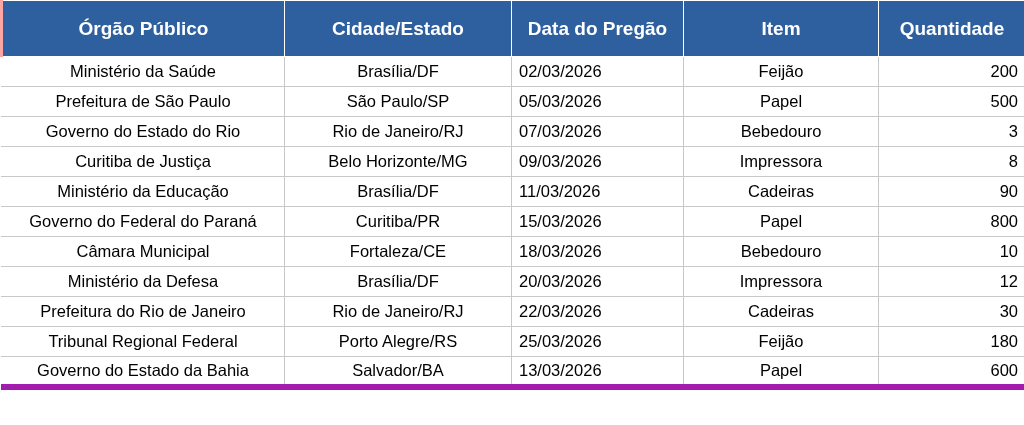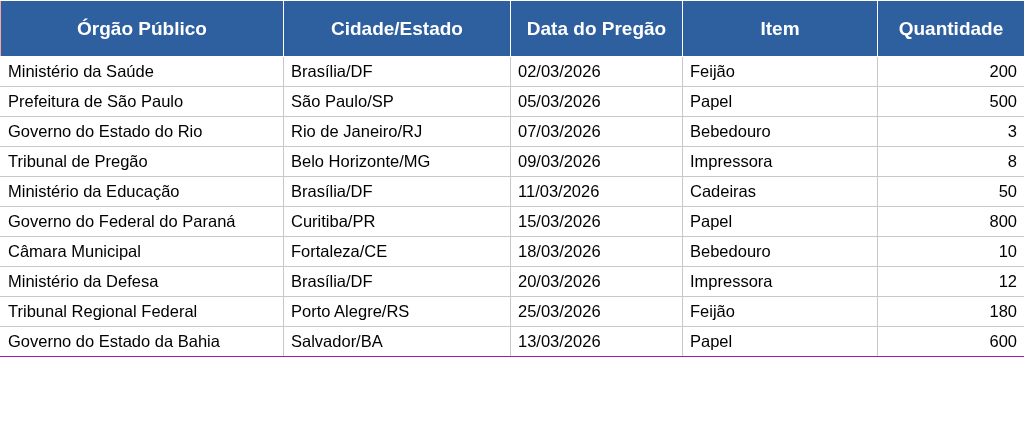--- a/index.html
+++ b/index.html
@@ -36,41 +36,41 @@
     font-size: 19px;
     font-weight: bold;
     height: 56px;
     text-align: center;
     vertical-align: middle;
     border: 1px solid #ffffff;
     padding: 0 6px;
     box-sizing: border-box;
     white-space: nowrap;
   }
-  thead th.first { border-left: 1px solid #fca5a5; }
+  thead th.first { border-left: 3px solid #fca5a5; }
   thead th.last  { border-right: 1px solid #2e5f9e; }
 
   tbody td {
     font-size: 16.5px;
     color: #000000;
     height: 30px;
     border-bottom: 1px solid #c8c8c8;
     border-right: 1px solid #c8c8c8;
     padding: 0 7px;
     box-sizing: border-box;
     vertical-align: middle;
     white-space: nowrap;
     overflow: hidden;
   }
-  tbody td.t-left   { text-align: left; }
+  tbody td.t-left   { text-align: center; }
   tbody td.t-center { text-align: left; }
   tbody td.t-right  { text-align: right; }
   tbody td.first { border-left: 1px solid #ffffff; }
   tbody td.last  { border-right: 1px solid #ffffff; }
-  tbody tr:last-child td { border-bottom: 1px solid #a21caf; }
+  tbody tr:last-child td { border-bottom: 6px solid #a21caf; }
 </style>
 </head>
 <body>
 
 <div id="sheet">
   <table class="grid">
     <colgroup>
       <col class="c0">
         <col class="c1">
         <col class="c2">
@@ -102,32 +102,32 @@
           <td class="t-right last">500</td>
         </tr>
         <tr>
           <td class="t-left first">Governo do Estado do Rio</td>
           <td class="t-left">Rio de Janeiro/RJ</td>
           <td class="t-center">07/03/2026</td>
           <td class="t-left">Bebedouro</td>
           <td class="t-right last">3</td>
         </tr>
         <tr>
-          <td class="t-left first">Tribunal de Pregão</td>
+          <td class="t-left first">Curitiba de Justiça</td>
           <td class="t-left">Belo Horizonte/MG</td>
           <td class="t-center">09/03/2026</td>
           <td class="t-left">Impressora</td>
           <td class="t-right last">8</td>
         </tr>
         <tr>
           <td class="t-left first">Ministério da Educação</td>
           <td class="t-left">Brasília/DF</td>
           <td class="t-center">11/03/2026</td>
           <td class="t-left">Cadeiras</td>
-          <td class="t-right last">50</td>
+          <td class="t-right last">90</td>
         </tr>
         <tr>
           <td class="t-left first">Governo do Federal do Paraná</td>
           <td class="t-left">Curitiba/PR</td>
           <td class="t-center">15/03/2026</td>
           <td class="t-left">Papel</td>
           <td class="t-right last">800</td>
         </tr>
         <tr>
           <td class="t-left first">Câmara Municipal</td>
@@ -137,20 +137,27 @@
           <td class="t-right last">10</td>
         </tr>
         <tr>
           <td class="t-left first">Ministério da Defesa</td>
           <td class="t-left">Brasília/DF</td>
           <td class="t-center">20/03/2026</td>
           <td class="t-left">Impressora</td>
           <td class="t-right last">12</td>
         </tr>
         <tr>
+          <td class="t-left first">Prefeitura do Rio de Janeiro</td>
+          <td class="t-left">Rio de Janeiro/RJ</td>
+          <td class="t-center">22/03/2026</td>
+          <td class="t-left">Cadeiras</td>
+          <td class="t-right last">30</td>
+        </tr>
+        <tr>
           <td class="t-left first">Tribunal Regional Federal</td>
           <td class="t-left">Porto Alegre/RS</td>
           <td class="t-center">25/03/2026</td>
           <td class="t-left">Feijão</td>
           <td class="t-right last">180</td>
         </tr>
         <tr>
           <td class="t-left first">Governo do Estado da Bahia</td>
           <td class="t-left">Salvador/BA</td>
           <td class="t-center">13/03/2026</td>

